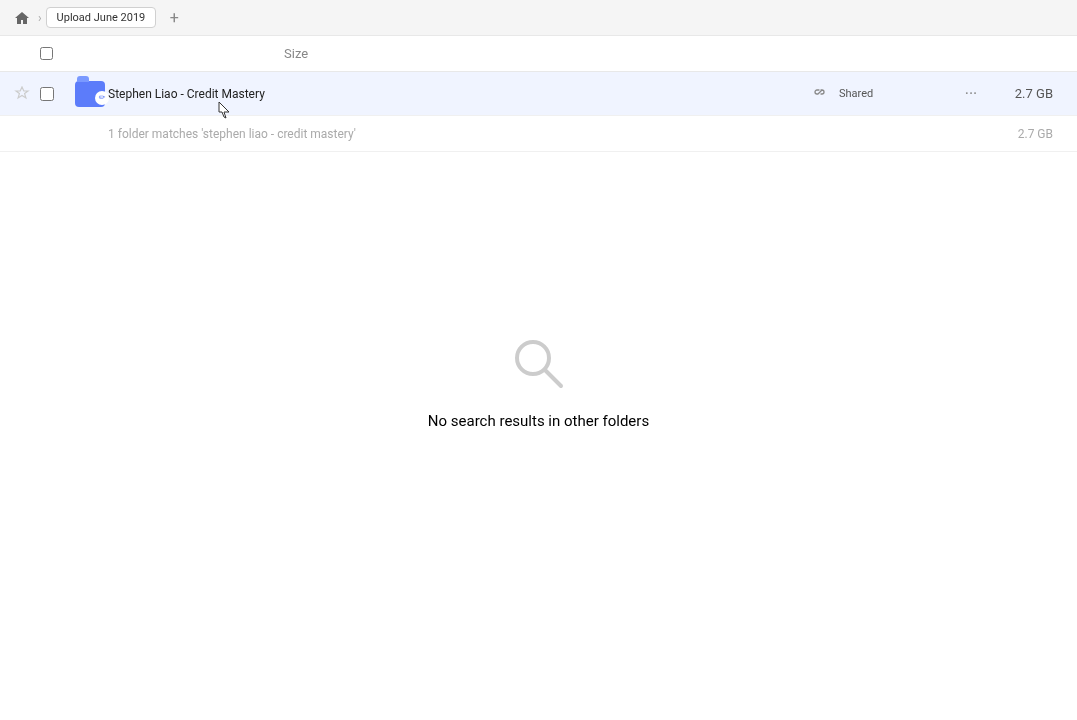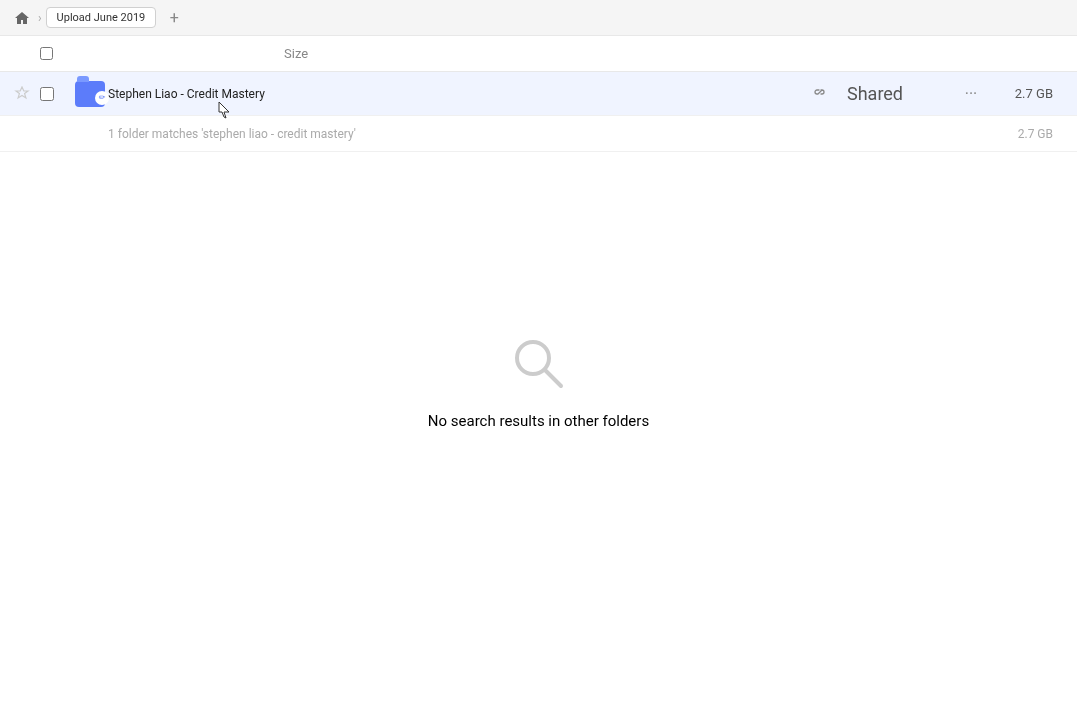--- a/index.html
+++ b/index.html
@@ -163,23 +163,23 @@
       white-space: nowrap;
       overflow: hidden;
       text-overflow: ellipsis;
     }
 
     .shared-badge {
       width: 140px;
       flex-shrink: 0;
       display: flex;
       align-items: center;
-      gap: 20px;
+      gap: 12px;
       color: #555;
-      font-size: 18px;
+      font-size: 11px;
     }
     .link-icon {
       color: #888;
       font-size: 14px;
     }
 
     .more-btn {
       width: 36px;
       height: 36px;
       display: flex;

